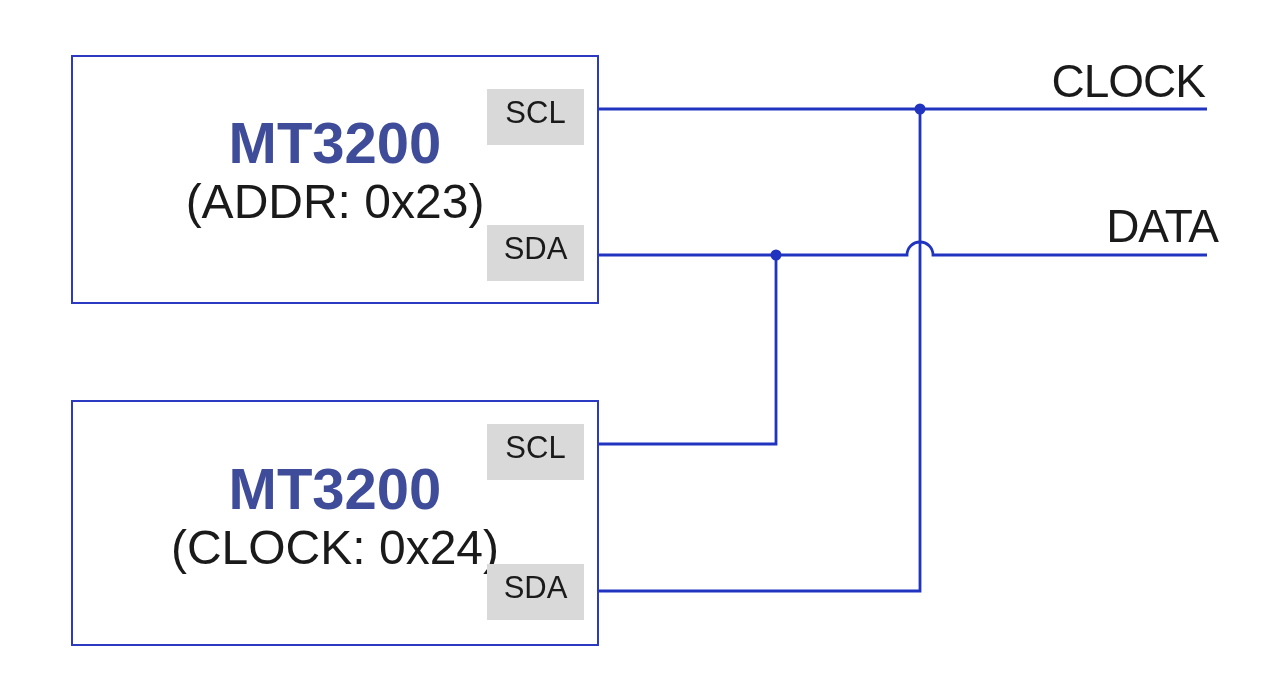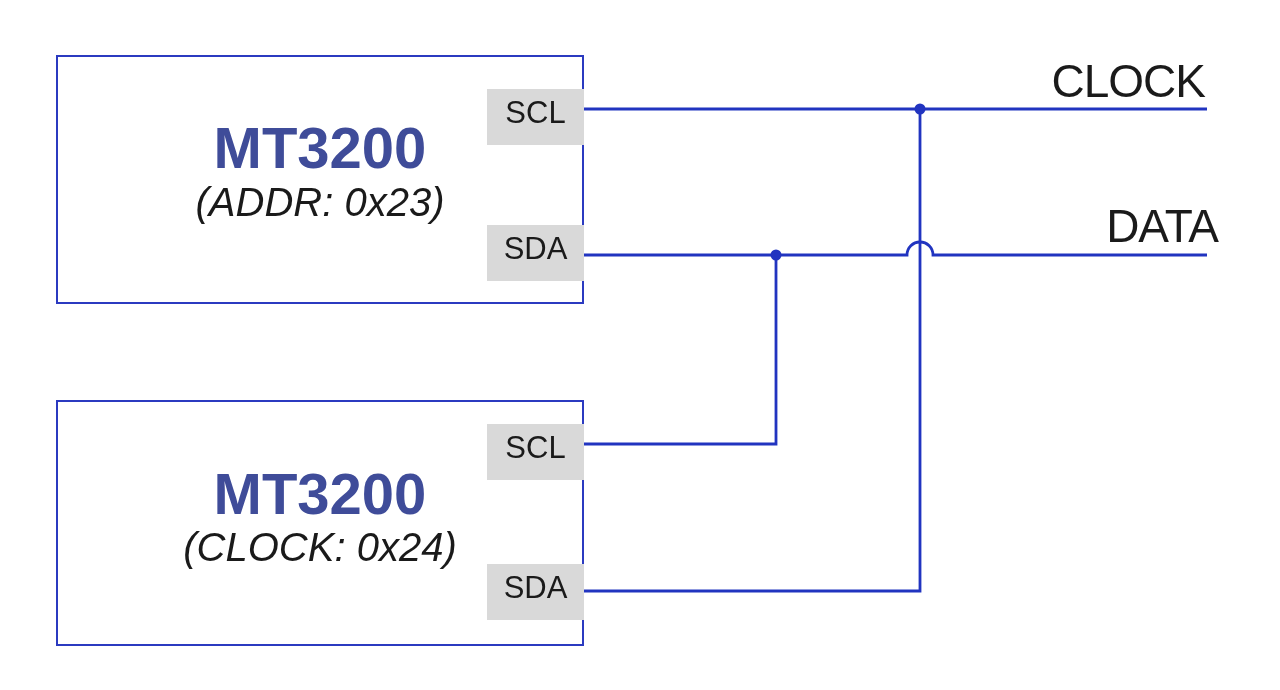--- a/index.html
+++ b/index.html
@@ -16,40 +16,39 @@
     background:#ffffff;
     overflow:hidden;
     font-family:"Liberation Sans", sans-serif;
   }
   .wires{position:absolute;left:0;top:0;width:1280px;height:690px;}
   .wires path{fill:none;stroke:var(--wire);stroke-width:2.8px;}
   .wires circle{fill:var(--wire);stroke:none;}
 
   .device{
     position:absolute;
-    left:56px;width:528px;
+    left:71px;width:528px;
     box-sizing:border-box;
     border:2px solid var(--box_border);
     background:#ffffff;
     display:flex;flex-direction:column;
     align-items:center;justify-content:center;
   }
   .device-1{top:55px;height:249px;padding-bottom:16px;}
   .device-2{top:400px;height:246px;padding-bottom:12px;}
   .device-title{
     font-size:58px;font-weight:bold;
     color:var(--device_name);
     line-height:1.05;
     letter-spacing:0px;
   }
   .device-address{
-    font-size:40px;
+    font-size:48px;
     color:var(--text);
     line-height:1.15;
-    font-style:italic;
   }
   .pin{
     position:absolute;
     left:487px;width:97px;height:56px;
     background:var(--pin_bg);
     color:var(--text);
     font-size:31px;
     line-height:48px;
     text-align:center;
   }

